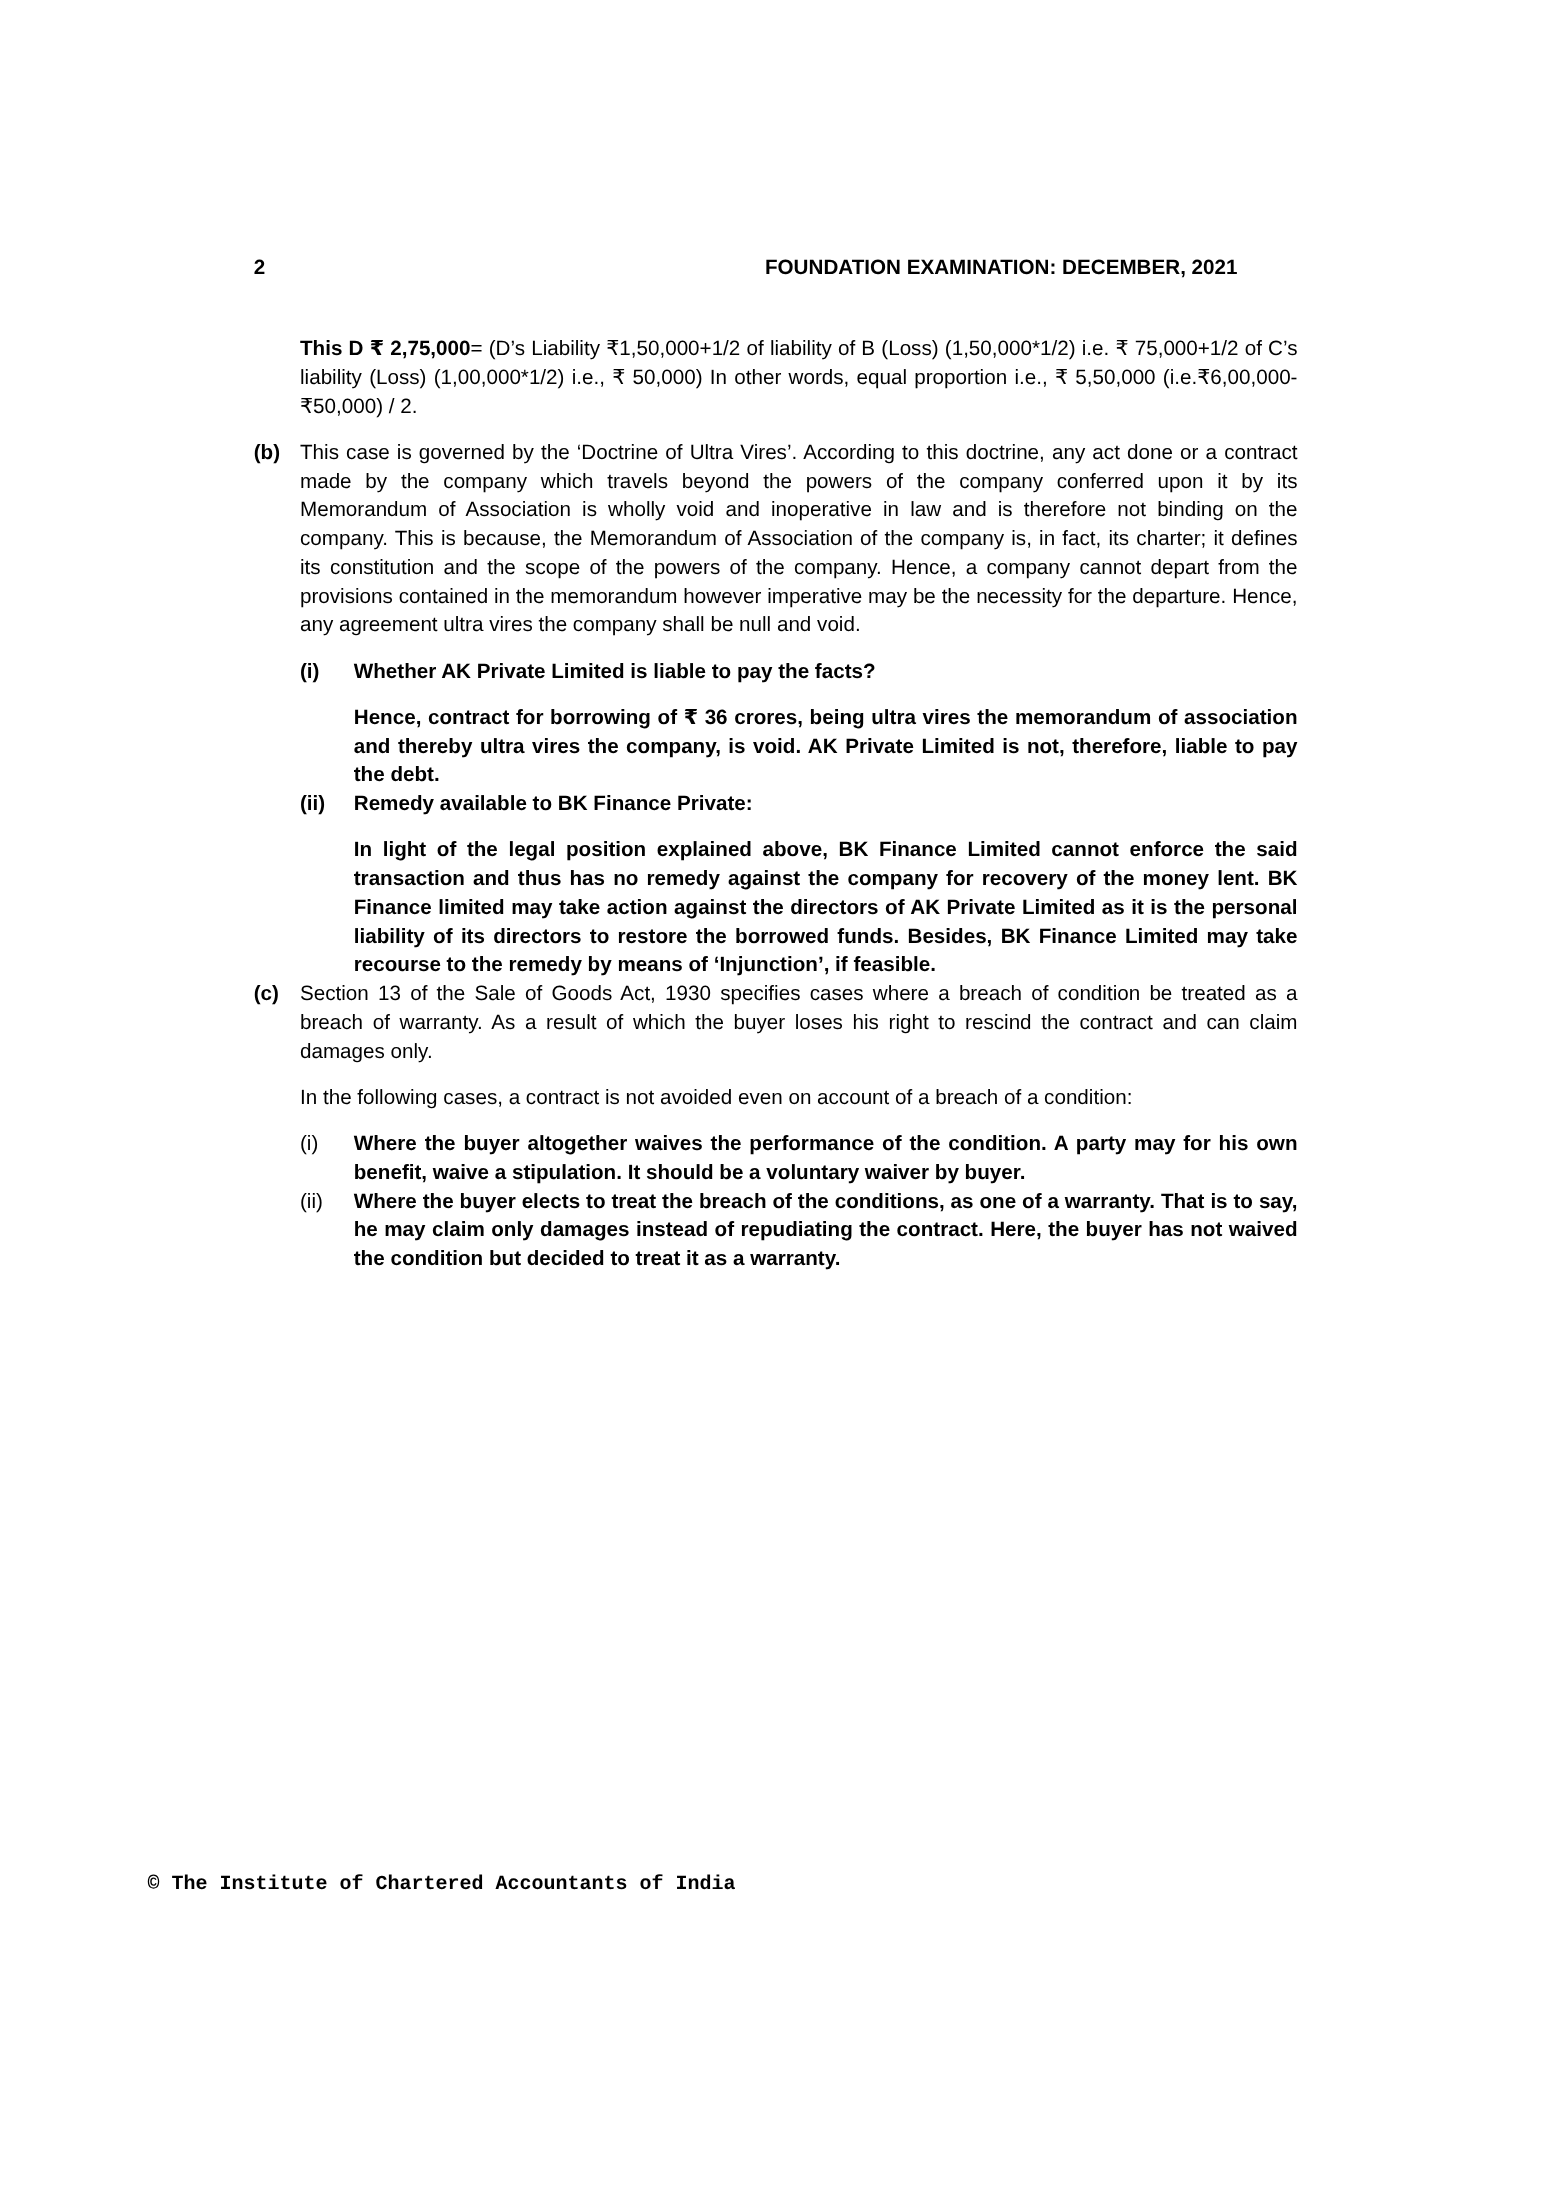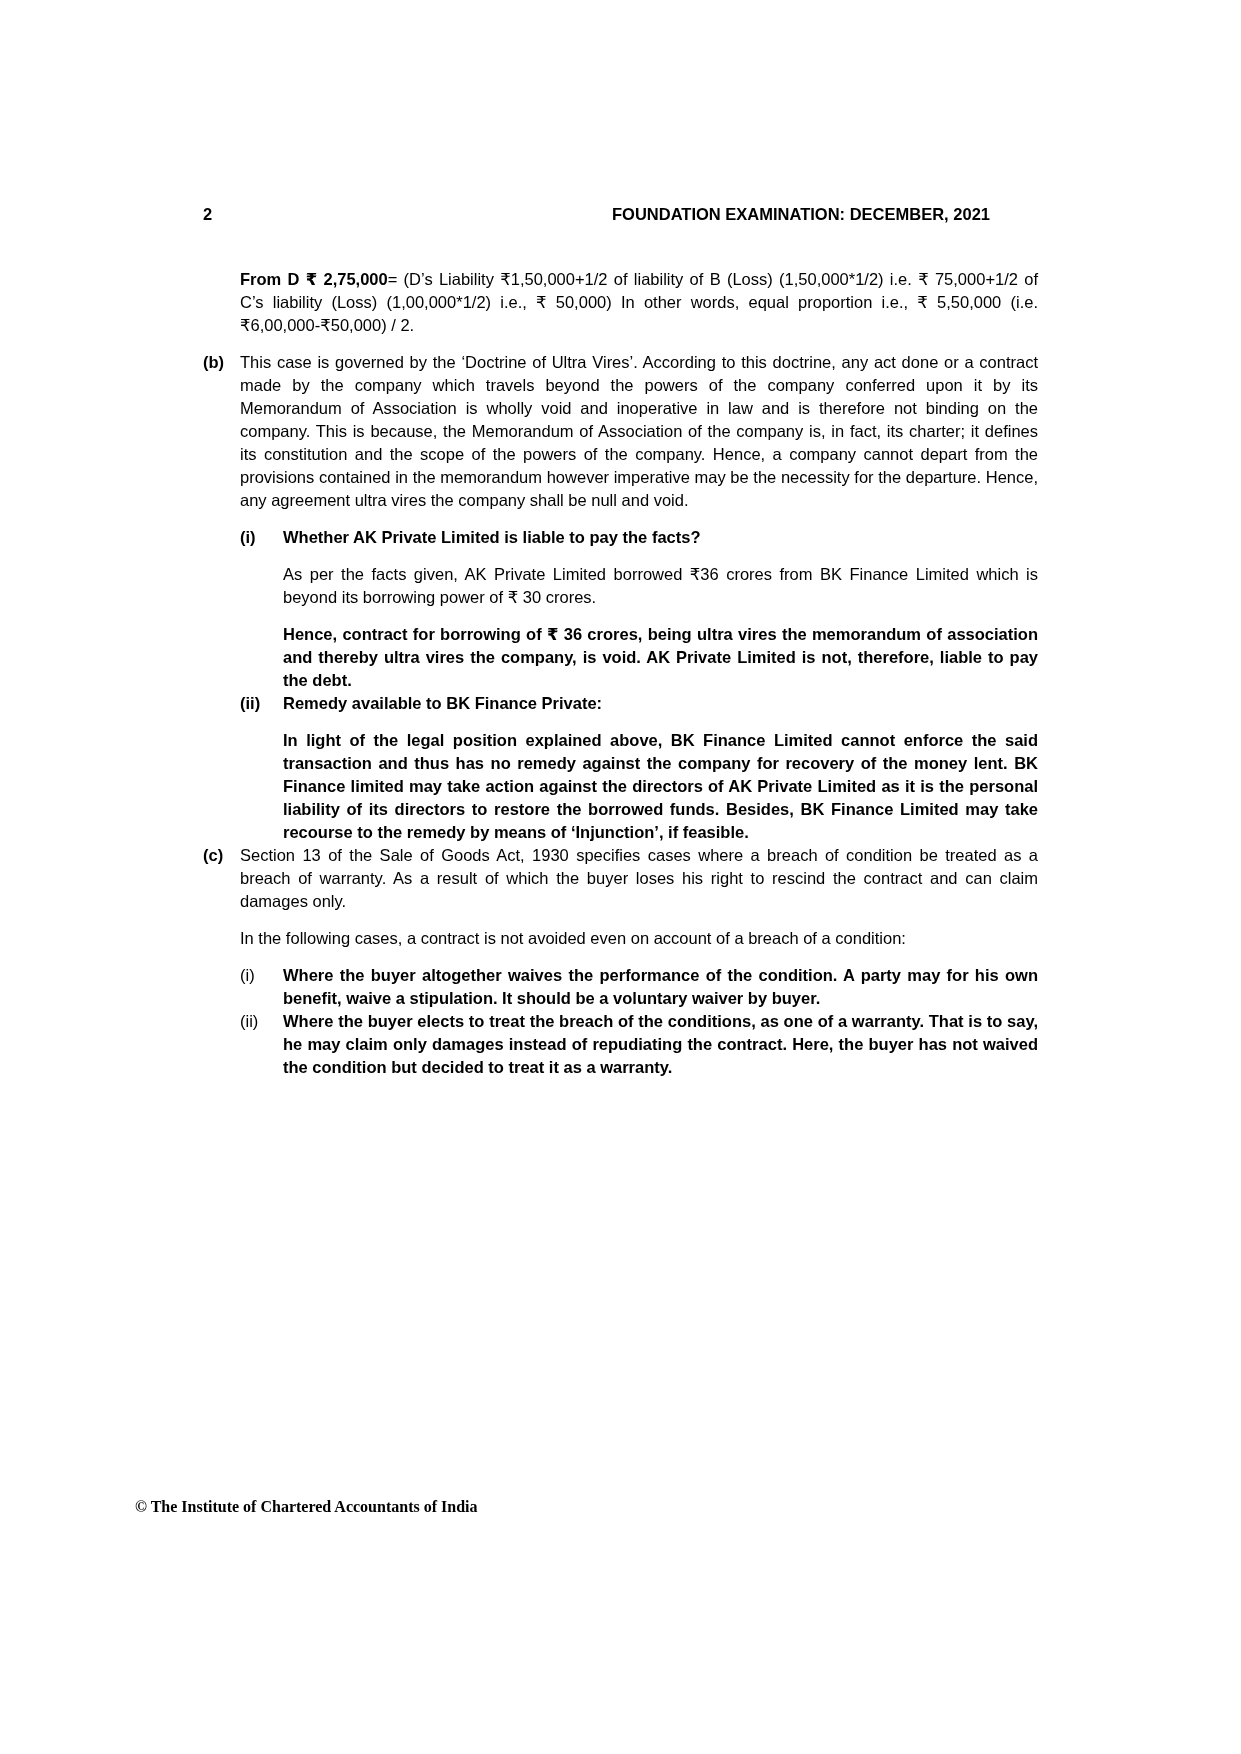--- a/index.html
+++ b/index.html
@@ -35,53 +35,52 @@
   .indent-1 { margin-left: 37px; }
   .li { display: flex; align-items: flex-start; }
   .li-label { flex: 0 0 37px; width: 37px; }
   .li.lvl1 > .li-label { font-weight: bold; }
   .li.lvl2 > .li-label { flex: 0 0 43px; width: 43px; }
   .li.lvl2 > .li-label.bold { font-weight: bold; }
   .li-body { flex: 1 1 auto; min-width: 0; }
   .bold { font-weight: bold; }
   .page-footer {
     position: absolute;
-    left: 135px;
+    left: 118px;
     top: 1496px;
-    font-family: Liberation Serif, serif;
+    font-family: Liberation Mono, monospace;
     font-weight: bold;
     font-size: 16px;
     line-height: 22px;
   }
 </style>
 </head>
 <body>
 
 <div class="page">
 
   <div class="page-header">
     <span class="page-number">2</span>
     <div class="header-title">FOUNDATION EXAMINATION: DECEMBER, 2021</div>
   </div>
 
   <div class="content">
 
-    <p class="para indent-1"><strong>From D ₹ 2,75,000</strong><span>= (D’s Liability ₹1,50,000+1/2 of liability of B (Loss) (1,50,000*1/2) i.e. ₹ 75,000+1/2 of C’s liability (Loss) (1,00,000*1/2) i.e., ₹ 50,000) In other words, equal proportion i.e., ₹ 5,50,000 (i.e.₹6,00,000-₹50,000) / 2.</span></p>
+    <p class="para indent-1"><strong>This D ₹ 2,75,000</strong><span>= (D’s Liability ₹1,50,000+1/2 of liability of B (Loss) (1,50,000*1/2) i.e. ₹ 75,000+1/2 of C’s liability (Loss) (1,00,000*1/2) i.e., ₹ 50,000) In other words, equal proportion i.e., ₹ 5,50,000 (i.e.₹6,00,000-₹50,000) / 2.</span></p>
 
 
     <div class="li lvl1">
       <span class="li-label">(b)</span>
       <div class="li-body">
         <p class="para">This case is governed by the ‘Doctrine of Ultra Vires’. According to this doctrine, any act done or a contract made by the company which travels beyond the powers of the company conferred upon it by its Memorandum of Association is wholly void and inoperative in law and is therefore not binding on the company. This is because, the Memorandum of Association of the company is, in fact, its charter; it defines its constitution and the scope of the powers of the company. Hence, a company cannot depart from the provisions contained in the memorandum however imperative may be the necessity for the departure. Hence, any agreement ultra vires the company shall be null and void.</p>
 
         <div class="li lvl2">
           <span class="li-label bold">(i)</span>
           <div class="li-body">
             <p class="para bold">Whether AK Private Limited is liable to pay the facts?</p>
-            <p class="para">As per the facts given, AK Private Limited borrowed ₹36 crores from BK Finance Limited which is beyond its borrowing power of ₹ 30 crores.</p>
             <p class="para">Hence, contract for borrowing of ₹ 36 crores, being ultra vires the memorandum of association and thereby ultra vires the company, is void.  AK Private Limited is not, therefore, liable to pay the debt.</p>
           </div>
         </div>
 
         <div class="li lvl2">
           <span class="li-label bold">(ii)</span>
           <div class="li-body">
             <p class="para bold">Remedy available to BK Finance Private:</p>
             <p class="para">In light of the legal position explained above, BK Finance Limited cannot enforce the said transaction and thus has no remedy against the company for recovery of the money lent. BK Finance limited may take action against the directors of AK Private Limited as it is the personal liability of its directors to restore the borrowed funds. Besides, BK Finance Limited may take recourse to the remedy by means of ‘Injunction’, if feasible.</p>
           </div>

